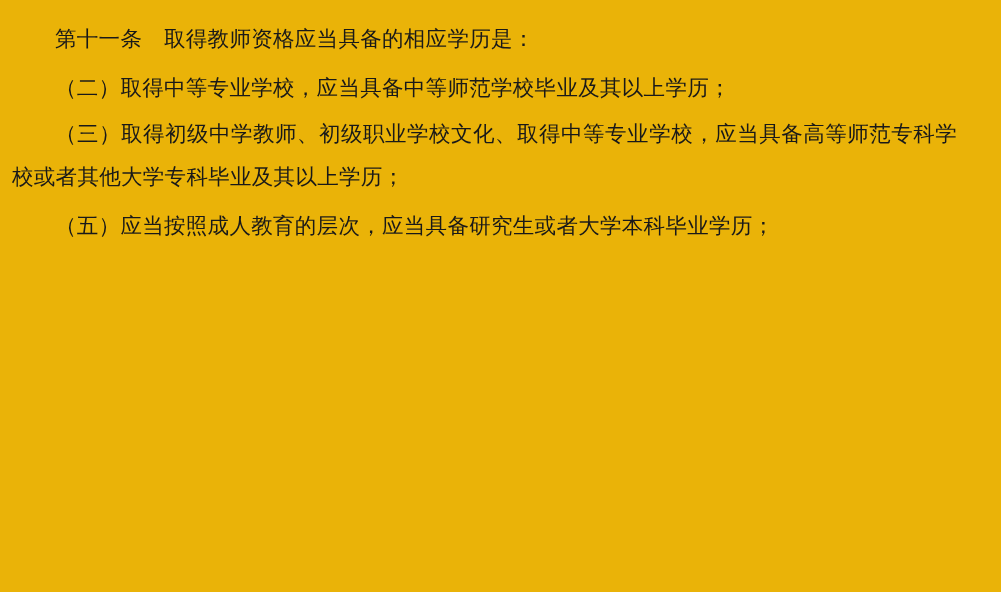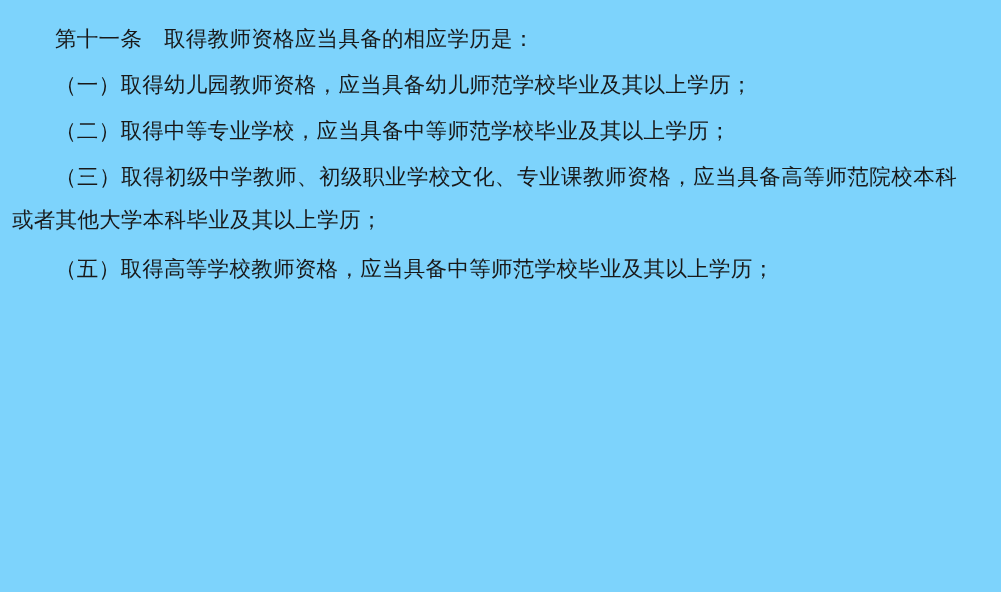--- a/index.html
+++ b/index.html
@@ -12,21 +12,21 @@
     height: 592px;
     overflow: hidden;
     font-family: "Liberation Serif", "DejaVu Serif", serif;
     color: #1a1a1a;
   }
   .page {
     box-sizing: border-box;
     width: 1001px;
     height: 592px;
     padding: 18px 44px 10px 12px;
-    background: #7dd3fc;
+    background: #eab308;
   }
   .doc-body {
     display: block;
   }
   .para {
     font-size: 21.5px;
     line-height: 43px;
     text-align: justify;
     text-justify: inter-ideograph;
     letter-spacing: 0.3px;
@@ -45,34 +45,33 @@
 </head>
 <body>
 
 <div class="page">
   <div class="doc-body">
 
     <p class="para indent">第十一条　取得教师资格应当具备的相应学历是：</p>
 
     <div class="spacer-sm"></div>
 
-    <p class="para indent">（一）取得幼儿园教师资格，应当具备幼儿师范学校毕业及其以上学历；</p>
 
     <div class="spacer-sm"></div>
 
     <p class="para indent">（二）取得中等专业学校，应当具备中等师范学校毕业及其以上学历；</p>
 
     <div class="spacer-sm"></div>
 
-    <p class="para indent">（三）取得初级中学教师、初级职业学校文化、专业课教师资格，应当具备高等师范院校本科或者其他大学本科毕业及其以上学历；</p>
+    <p class="para indent">（三）取得初级中学教师、初级职业学校文化、取得中等专业学校，应当具备高等师范专科学校或者其他大学专科毕业及其以上学历；</p>
 
     <div class="spacer-sm"></div>
 
 
     <div class="spacer-sm"></div>
 
-    <p class="para indent">（五）取得高等学校教师资格，应当具备中等师范学校毕业及其以上学历；</p>
+    <p class="para indent">（五）应当按照成人教育的层次，应当具备研究生或者大学本科毕业学历；</p>
 
     <div class="spacer-sm"></div>
 
 
   </div>
 </div>
 
 </body></html>

